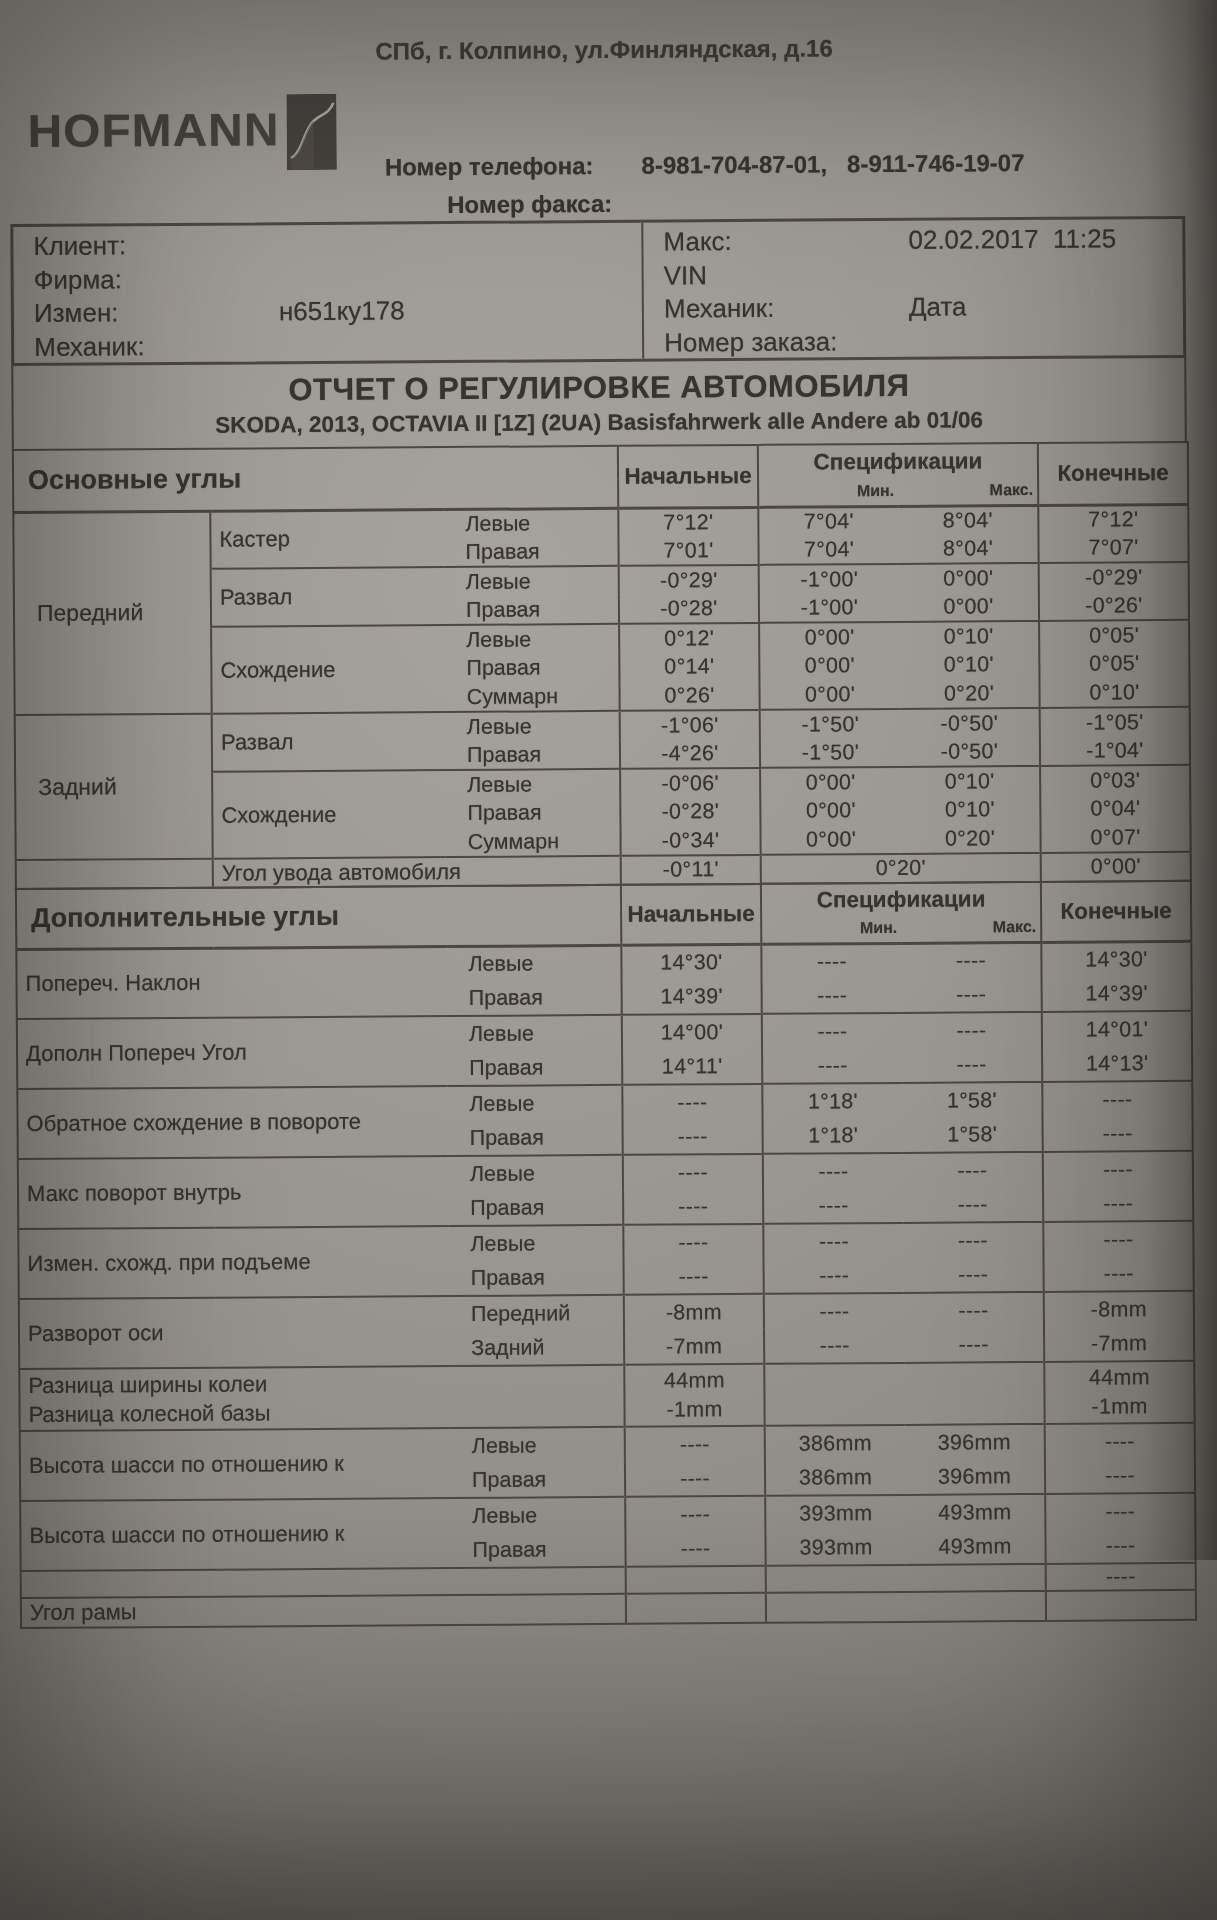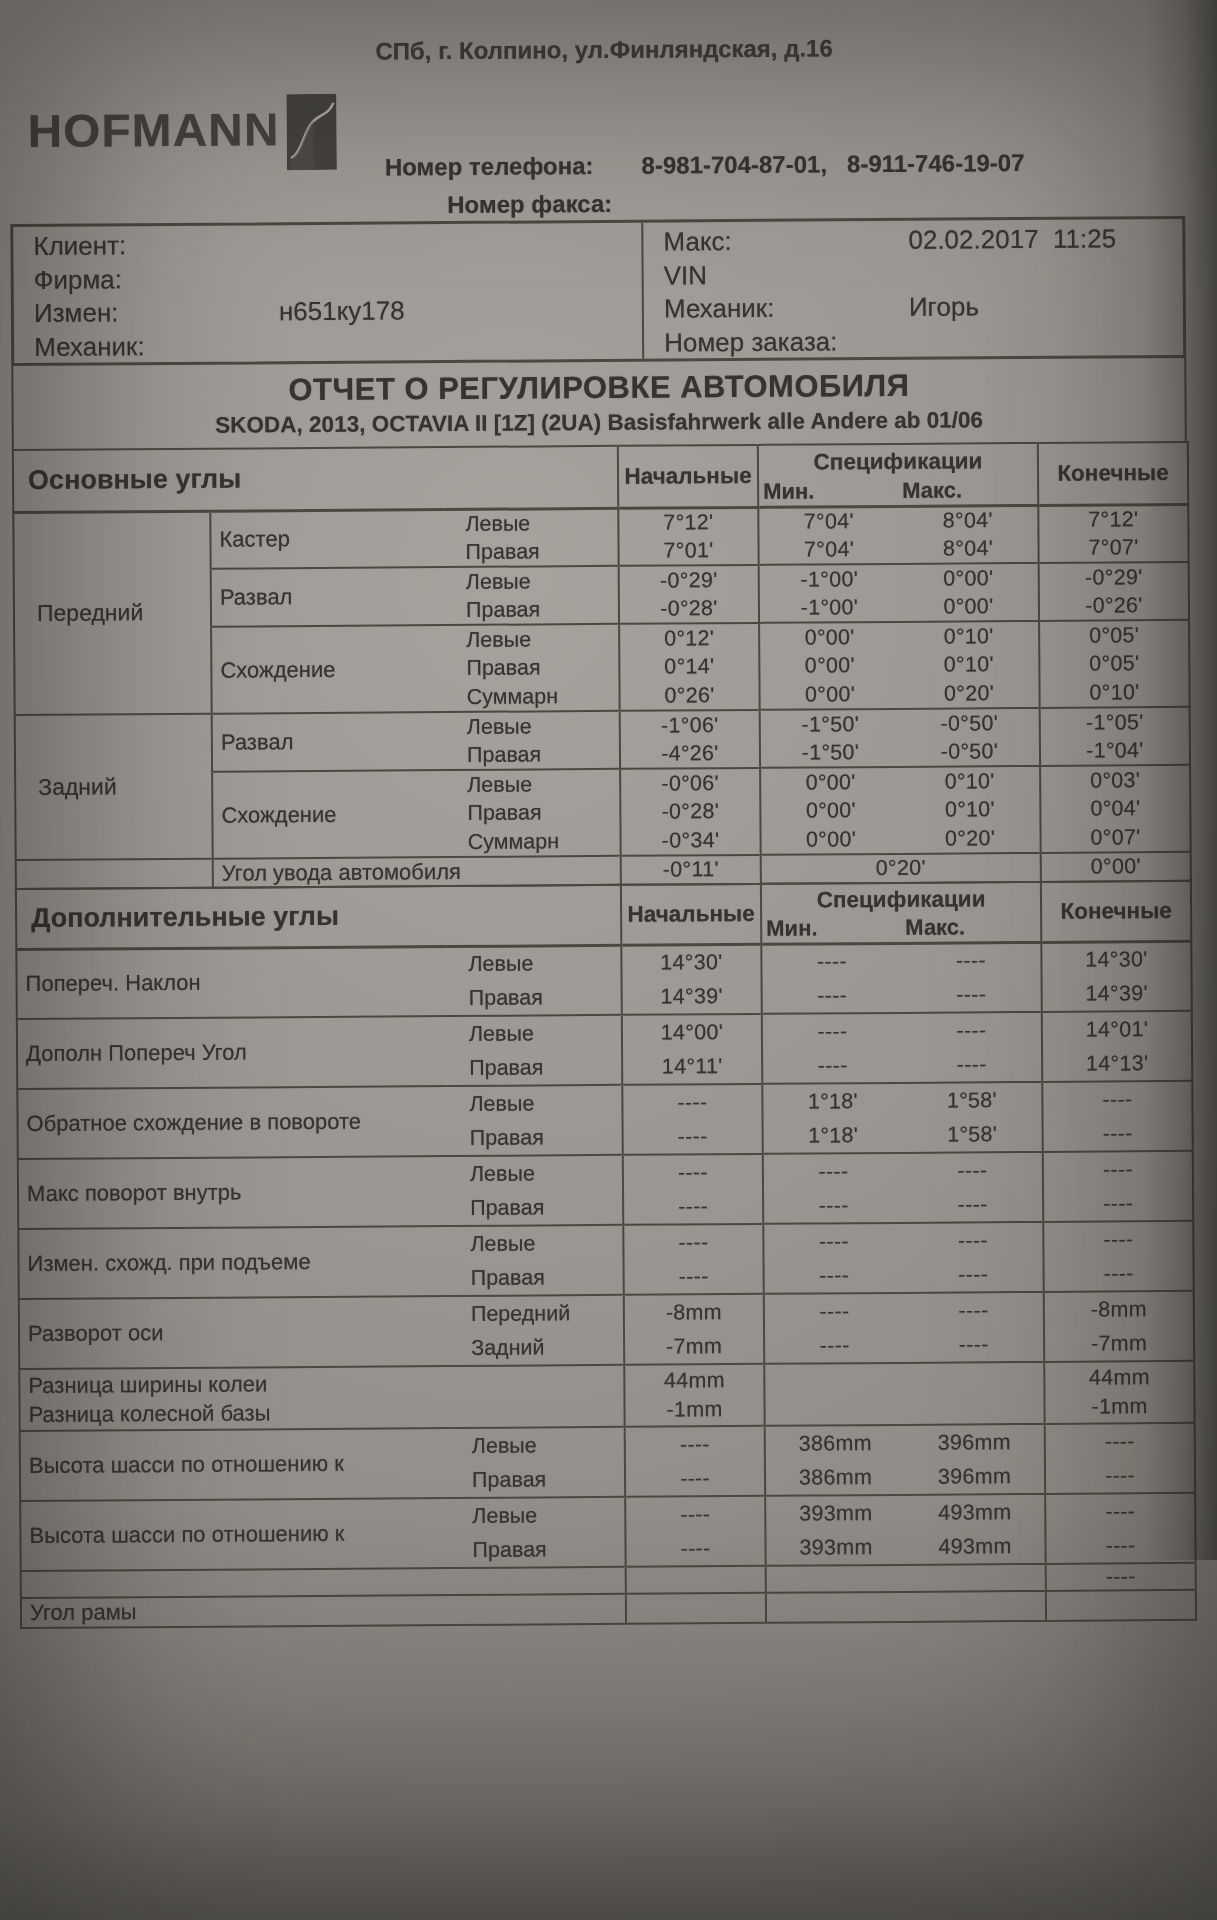--- a/index.html
+++ b/index.html
@@ -34,21 +34,21 @@
   .rep-sub{ margin-top:4px; font-size:22.5px; font-weight:600; }
 
   table.tbl{ position:absolute; left:15px; width:1175px; border-collapse:collapse; table-layout:fixed; border:2.5px solid var(--bd); }
   .w-grp{width:197px;} .w-param{width:233px;} .w-side{width:175px;} .w-init{width:140px;} .w-min{width:140px;} .w-max{width:140px;} .w-fin{width:150px;}
   td{ padding:0 4px; vertical-align:middle; }
   .b{ border-left:2px solid var(--bd); }
   tr.tb > td{ border-top:3px solid var(--bd); }
   tr.bt > td{ border-top:2px solid var(--bd); }
   .sec{ font-size:27px; font-weight:700; padding-left:14px; }
   .ch{ font-size:22.5px; text-align:center; font-weight:600; }
-  .ch2{ font-size:22px; text-align:left; font-weight:600;margin-top:24px; }
+  .ch2{ font-size:16px; text-align:right; font-weight:600;margin-top:24px; }
   .g{ font-size:23px; padding-left:22px; }
   .p{ font-size:22px; padding-left:8px; }
   .s{ font-size:21.5px; padding-left:22px; }
   .v{ font-size:21.5px; text-align:center; letter-spacing:0.3px; }
   .two div{ line-height:29px; }
   #main-tbl{ top:445px; } #main-tbl tr{ height:29px; } #main-tbl tr.h1{ height:34px; } #main-tbl tr.h2{ height:28px; }
   #add-tbl{ top:884px; } #add-tbl tr{ height:35px; } #add-tbl tr.h1{ height:32px; } #add-tbl tr.h2{ height:28px; }
   #add-tbl tr.track-row{ height:62px; } #add-tbl tr.sp{ height:26px; } #add-tbl tr.frame-row{ height:30px; }
 </style>
 </head>
@@ -74,21 +74,21 @@
     <div class="info">
       <div class="info-left">
         <div class="irow"><span>Клиент:</span></div>
         <div class="irow"><span>Фирма:</span></div>
         <div class="irow"><span>Измен:</span><span class="ival">н651ку178</span></div>
         <div class="irow"><span>Механик:</span></div>
       </div>
       <div class="info-right">
         <div class="irow"><span>Макс:</span><span class="ival">02.02.2017  11:25</span></div>
         <div class="irow"><span>VIN</span></div>
-        <div class="irow"><span>Механик:</span><span class="ival">Игорь</span></div>
+        <div class="irow"><span>Механик:</span><span class="ival">Дата</span></div>
         <div class="irow"><span>Номер заказа:</span></div>
       </div>
     </div>
 
     <div class="title-blk">
       <div class="rep-title">ОТЧЕТ О РЕГУЛИРОВКЕ АВТОМОБИЛЯ</div>
       <div class="rep-sub">SKODA, 2013, OCTAVIA II [1Z] (2UA) Basisfahrwerk alle Andere ab 01/06</div>
     </div>
 
     <table class="tbl" id="main-tbl">

